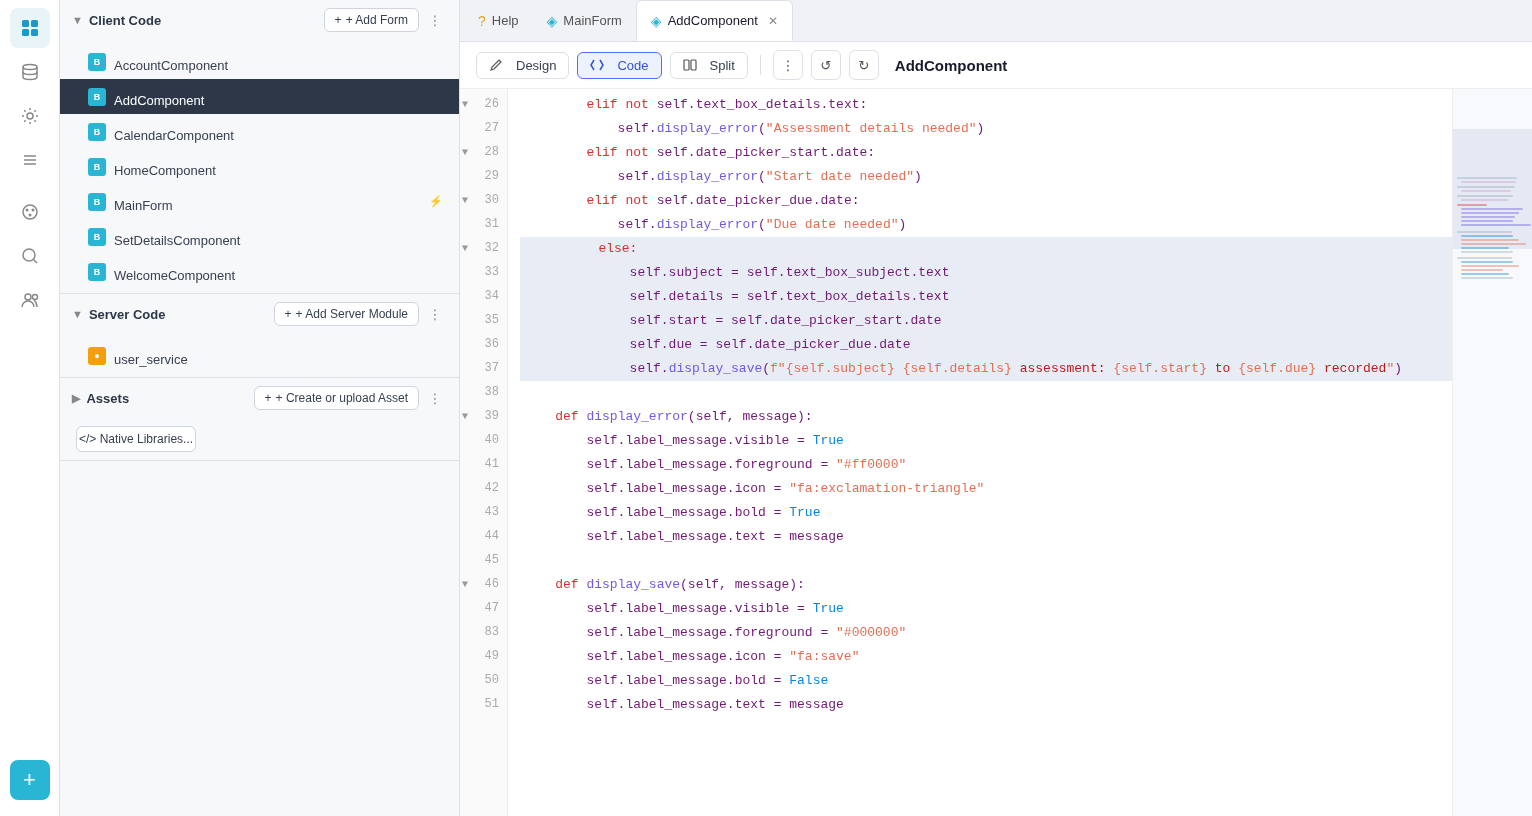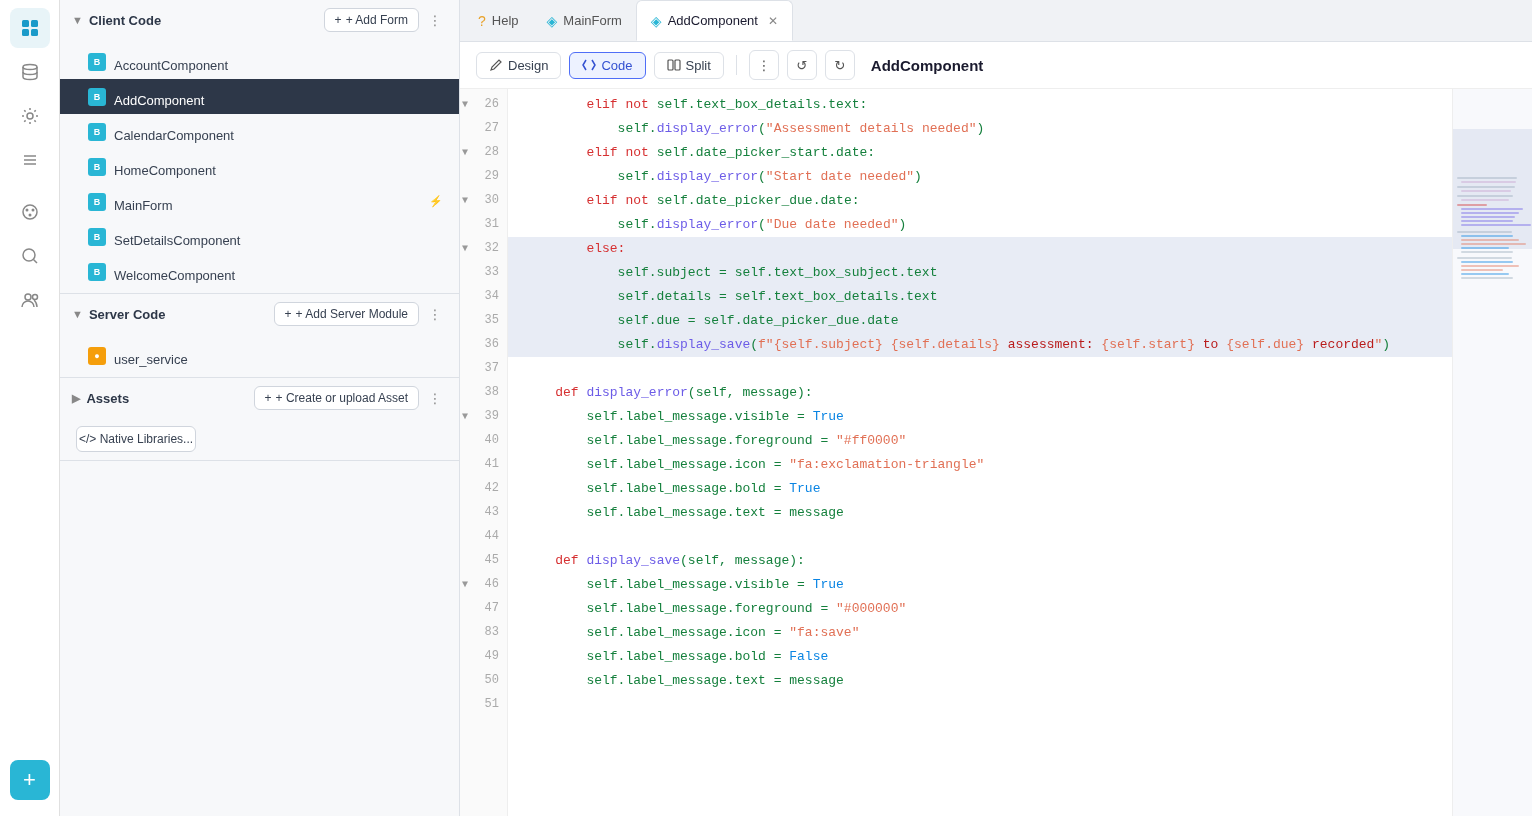--- a/index.html
+++ b/index.html
@@ -165,21 +165,21 @@
     .editor-toolbar {
       display: flex;
       align-items: center;
       padding: 8px 16px;
       border-bottom: 1px solid #eee;
       gap: 8px;
       background: #fff;
     }
 
     .toolbar-btn {
-      display: flex; align-items: center; gap: 5px;
+      display: flex; align-items: center; gap: 13px;
       padding: 5px 12px;
       border-radius: 6px;
       border: 1px solid #dde1e7;
       background: #fff;
       cursor: pointer;
       font-size: 13px;
       color: #374151;
     }
     .toolbar-btn.active {
       background: #edf2ff;
@@ -239,28 +239,28 @@
       padding: 4px 0;
     }
 
     .code-line {
       height: 24px;
       display: flex;
       align-items: center;
       padding: 0 16px;
       white-space: pre;
     }
-    .code-line.highlighted { background: #e8ecf5; }
+    .code-line.highlighted { background: #e8ecf5; margin-left: 12px; }
 
     
     .kw { color: #d63031; } 
     .kw-blue { color: #0984e3; }
     .str { color: #e17055; }
     .fn { color: #6c5ce7; }
-    .normal { color: #15803d; }
+    .normal { color: #701a75; }
     .attr { color: #b91c1c; }
 
     
     .minimap {
       width: 80px;
       background: #f8f9fc;
       border-left: 1px solid #eee;
       overflow: hidden;
       position: relative;
     }
@@ -524,20 +524,23 @@
         <span class="normal">            self.</span><span class="fn">display_error</span><span class="normal">(</span><span class="str">"Due date needed"</span><span class="normal">)</span>
       </div>
       <div class="code-line highlighted">
         <span class="kw">        else:</span>
       </div>
       <div class="code-line highlighted">
         <span class="normal">            self.subject = self.text_box_subject.text</span>
       </div>
       <div class="code-line highlighted">
         <span class="normal">            self.details = self.text_box_details.text</span>
+      </div>
+      <div class="code-line highlighted">
+        <span class="normal">            self.start = self.date_picker_start.date</span>
       </div>
       <div class="code-line highlighted">
         <span class="normal">            self.due = self.date_picker_due.date</span>
       </div>
       <div class="code-line highlighted">
         <span class="normal">            self.</span><span class="fn">display_save</span><span class="normal">(</span><span class="str">f"{self.subject} {self.details}</span><span class="attr"> assessment:</span><span class="str"> {self.start}</span><span class="attr"> to</span><span class="str"> {self.due}</span><span class="attr"> recorded</span><span class="str">"</span><span class="normal">)</span>
       </div>
       <div class="code-line">&nbsp;</div>
       <div class="code-line">
         <span class="kw">    def</span><span class="normal"> </span><span class="fn">display_error</span><span class="normal">(self, message):</span>

